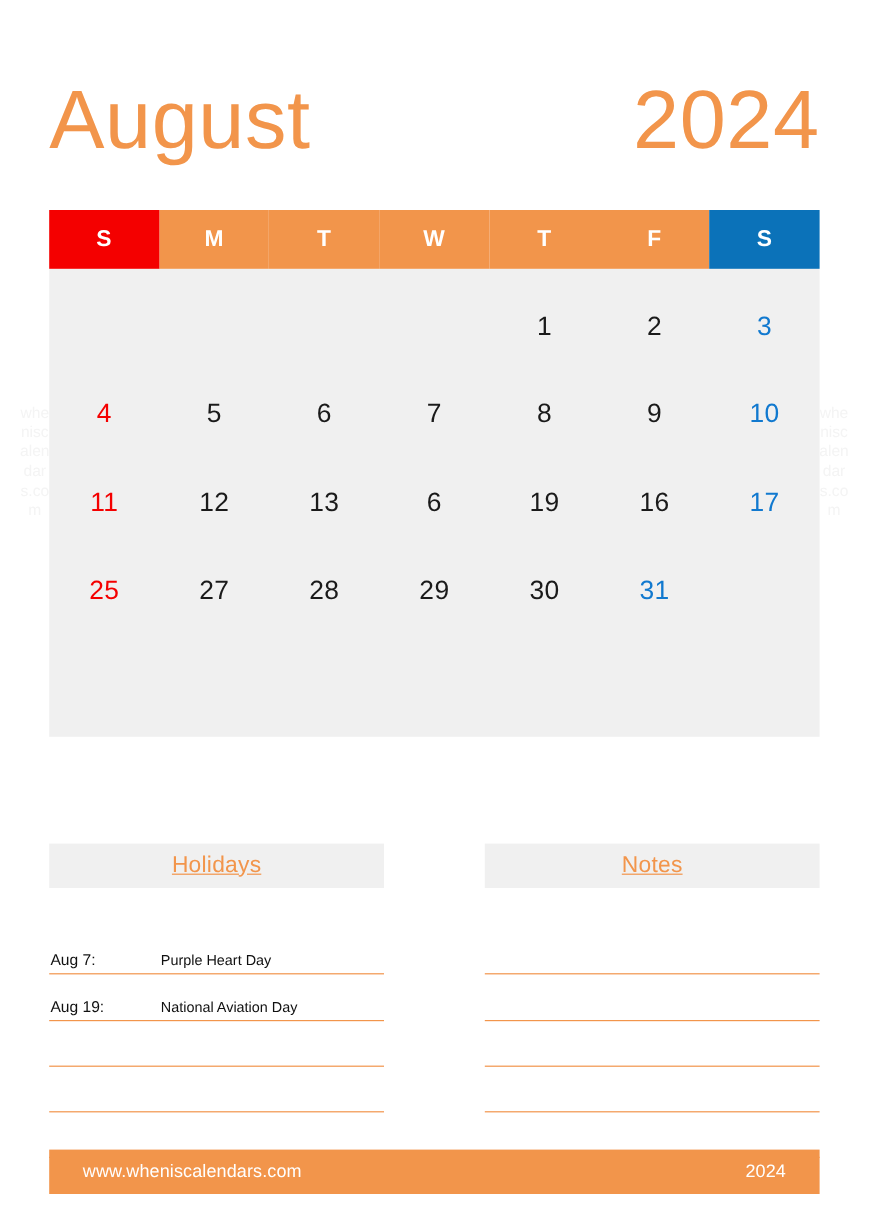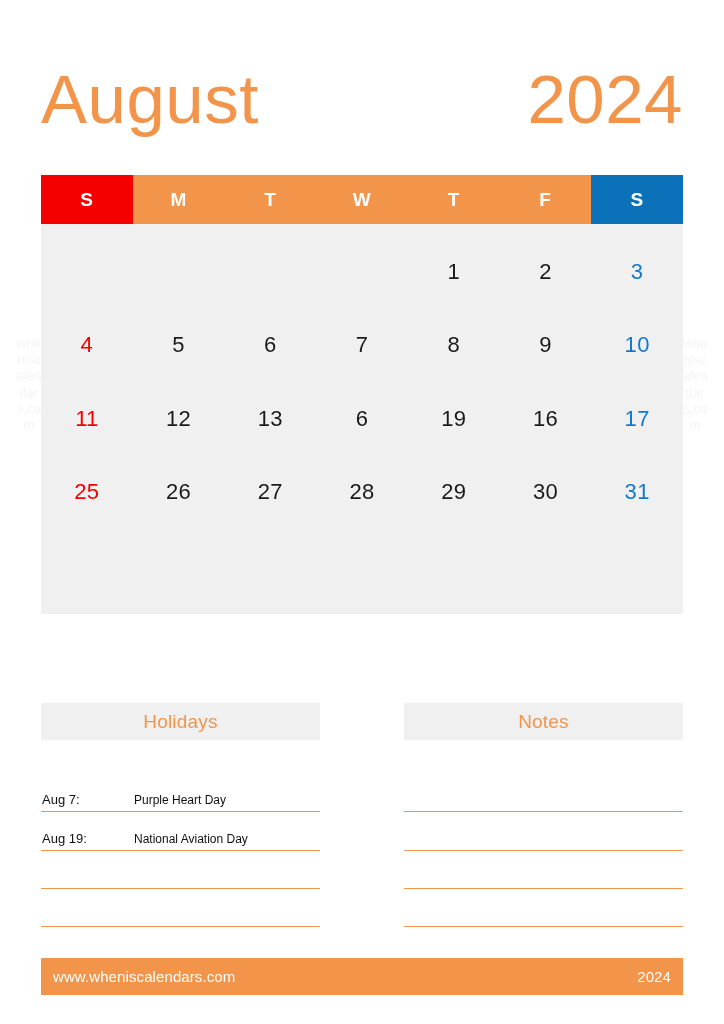--- a/index.html
+++ b/index.html
@@ -122,20 +122,21 @@
     height: 37px;
     background: #F0F0F0;
     display: flex;
     align-items: center;
     justify-content: center;
   }
   .panel-head-label {
     color: #F2954B;
     font-size: 19px;
     letter-spacing: 0.2px;
+    text-decoration: underline;
   }
 
   .lines {
     margin-top: 34px;
   }
   .line-row {
     position: relative;
     height: 37.3px;
     border-bottom: 1.6px solid #F2954B;
     display: flex;
@@ -164,21 +165,21 @@
     position: absolute;
     left: 41px;
     top: 958px;
     width: 642px;
     height: 37px;
     background: #F2954B;
     display: flex;
     align-items: center;
     justify-content: space-between;
     box-sizing: border-box;
-    padding: 0 12px;
+    padding: 0 28px;
   }
   .footer-url, .footer-year {
     color: #ffffff;
     font-size: 15px;
     letter-spacing: 0.1px;
     white-space: nowrap;
   }
 </style>
 </head>
 <body>
@@ -226,21 +227,20 @@
           <div class="day sun">11</div>
           <div class="day ">12</div>
           <div class="day ">13</div>
           <div class="day ">6</div>
           <div class="day ">19</div>
           <div class="day ">16</div>
           <div class="day sat">17</div>
         </div>
         <div class="week-row">
           <div class="day sun">25</div>
-          <div class="day ">26</div>
           <div class="day ">27</div>
           <div class="day ">28</div>
           <div class="day ">29</div>
           <div class="day ">30</div>
           <div class="day sat">31</div>
         </div>
         <div class="week-row">
           <div class="day empty"></div>
           <div class="day empty"></div>
           <div class="day empty"></div>

